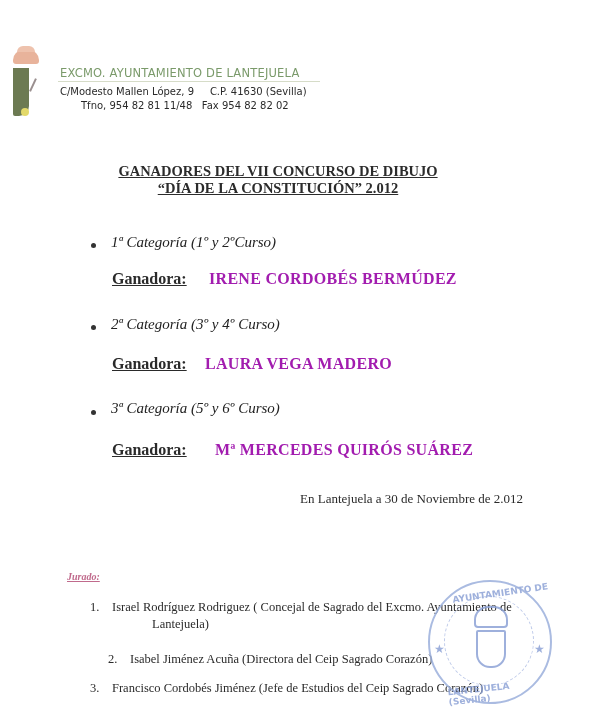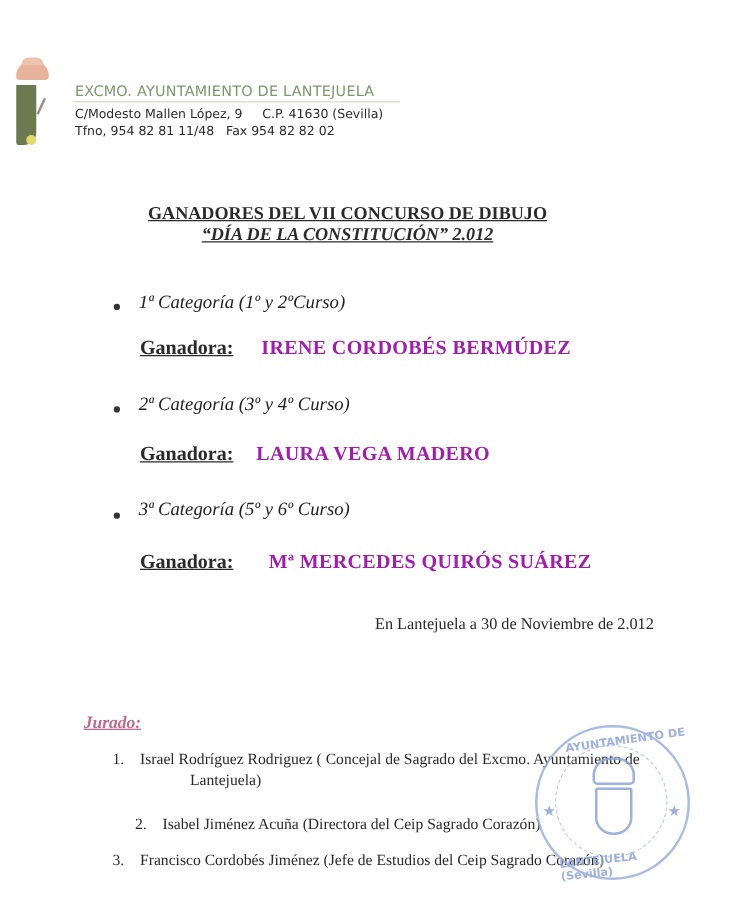--- a/index.html
+++ b/index.html
@@ -16,28 +16,28 @@
     .sun { position: absolute; left: 8px; top: 40px; width: 8px; height: 8px; border-radius: 50%; background: #e3d96a; }
     .feather { position: absolute; left: 22px; top: 28px; width: 2px; height: 14px; background: #9a8f8f; transform: rotate(25deg); }
     .lh-org { left: 60px; top: 66px; font-family: "DejaVu Sans", sans-serif; font-size: 11.5px; color: #7a9a6a; letter-spacing: 0.2px; }
     .lh-rule { left: 58px; top: 81px; width: 262px; height: 1px; background: #d6dcc8; }
     .lh-line { font-family: "DejaVu Sans", sans-serif; font-size: 10px; color: #2a2a2a; left: 60px; }
     .lh-addr { top: 86px; }
     .lh-tel { top: 100px; }
     
     .title { left: 0; width: 556px; text-align: center; font-weight: bold; font-size: 14.5px; text-decoration: underline; color: #2b2b2b; }
     .t1 { top: 163px; }
-    .t2 { top: 180px; font-style: italic; }
+    .t2 { top: 180px; }
     
     .bullet { width: 5px; height: 5px; border-radius: 50%; background: #333; left: 91px; }
     .cat { left: 111px; font-style: italic; font-size: 15px; color: #222; }
     .gan-label { left: 112px; font-weight: bold; font-size: 16px; text-decoration: underline; color: #2a2a2a; }
     .gan-name { font-weight: bold; font-size: 16px; color: #a21caf; letter-spacing: 0.3px; }
     .date { left: 300px; top: 491px; font-size: 13px; color: #2a2a2a; }
-    .jurado { left: 67px; top: 571px; font-style: italic; font-weight: bold; font-size: 14px; color: #c06a8c; text-decoration: underline; }
+    .jurado { left: 67px; top: 571px; font-style: italic; font-weight: bold; font-size: 10px; color: #c06a8c; text-decoration: underline; }
     .jur-item { font-size: 12.5px; color: #2a2a2a; }
     .num { display: inline-block; width: 22px; }
     
     .stamp { left: 428px; top: 580px; width: 120px; height: 120px; border-radius: 50%; border: 2px solid #9cb0dc; opacity: 0.85; }
     .stamp-inner { position: absolute; left: 14px; top: 14px; width: 88px; height: 88px; border-radius: 50%; border: 1px dashed #b4c2e6; }
     .stamp-crown { position: absolute; left: 44px; top: 24px; width: 30px; height: 18px; border: 2px solid #8ea3d6; border-radius: 14px 14px 4px 4px; }
     .stamp-shield { position: absolute; left: 46px; top: 48px; width: 26px; height: 34px; border: 2px solid #8ea3d6; border-radius: 2px 2px 14px 14px; }
     .stamp-text { position: absolute; font-family: "DejaVu Sans", sans-serif; font-weight: bold; font-size: 9px; color: #8ea3d6; }
     .stamp-star { position: absolute; color: #8ea3d6; font-size: 12px; }
   </style>
@@ -47,21 +47,21 @@
 <div class="abs logo">
   <div class="crown"></div>
   <div class="shield">
       <div class="sun"></div>
     </div>
   <div class="feather"></div>
 </div>
 <div class="abs lh-org">EXCMO. AYUNTAMIENTO DE LANTEJUELA</div>
 <div class="abs lh-rule"></div>
 <div class="abs lh-line lh-addr" style="white-space:pre;">C/Modesto Mallen López, 9     C.P. 41630 (Sevilla)</div>
-<div class="abs lh-line lh-tel" style="white-space:pre;">Tfno, 954 82 81 11/48   Fax 954 82 82 02</div>
+<div class="abs lh-line lh-tel" style="white-space:pre;margin-left:21px;">Tfno, 954 82 81 11/48   Fax 954 82 82 02</div>
 
 <div class="abs title t1">GANADORES DEL VII CONCURSO DE DIBUJO</div>
 <div class="abs title t2">“DÍA DE LA CONSTITUCIÓN” 2.012</div>
 
 <div class="abs bullet" style="top:243px;"></div>
 <div class="abs cat" style="top:234px;">1ª Categoría (1º y 2ºCurso)</div>
 <div class="abs gan-label" style="top:270px;">Ganadora:</div>
 <div class="abs gan-name" style="left:209px; top:270px;">IRENE CORDOBÉS BERMÚDEZ</div>
 
 <div class="abs bullet" style="top:325px;"></div>

